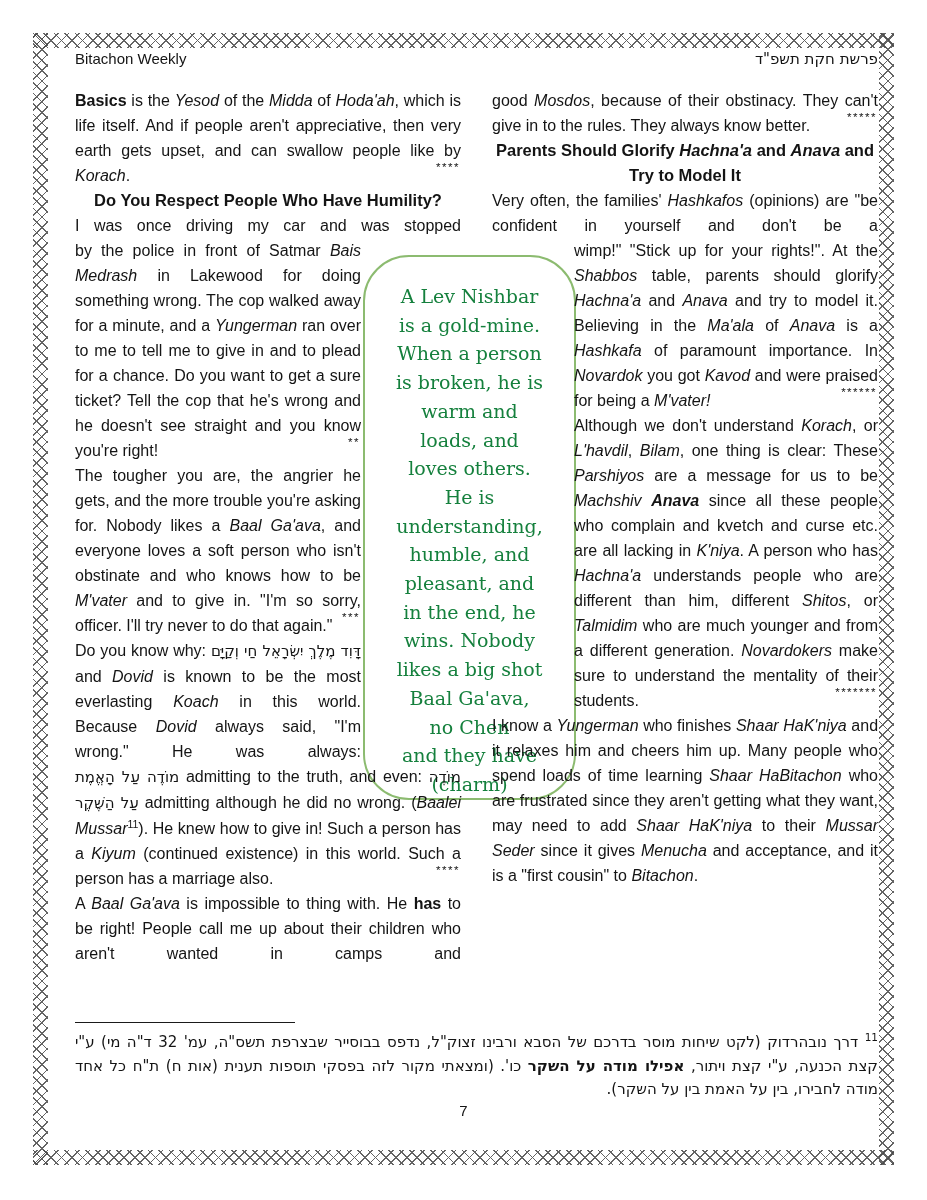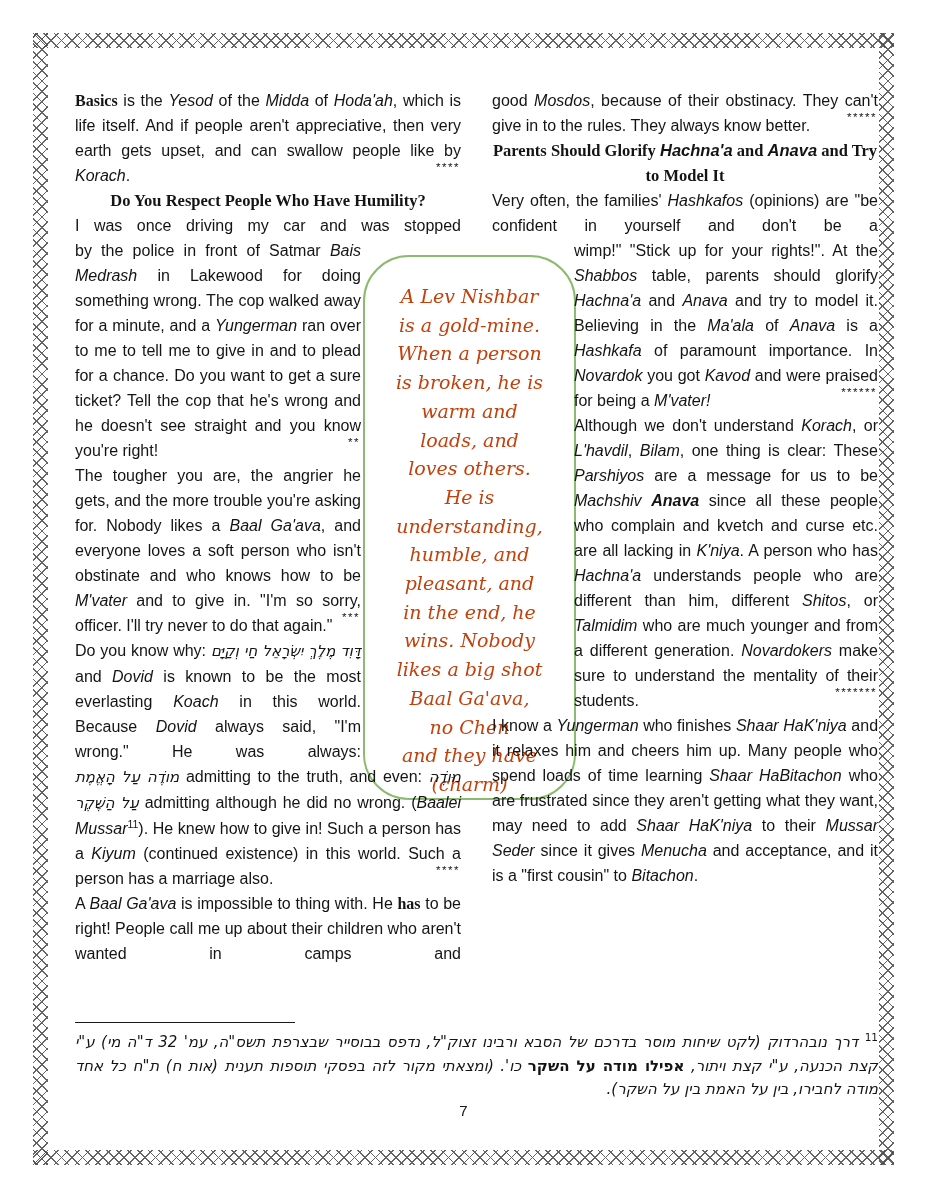--- a/index.html
+++ b/index.html
@@ -29,54 +29,58 @@
   .col-right{left:492px;width:386px;}
 
   .para{position:relative;text-align:justify;font-size:16px;line-height:25px;margin:0;}
   .heading{text-align:center;font-weight:bold;font-size:16.5px;}
   .col-left .narrow{width:286px;}
   .col-right .narrow{width:304px;margin-left:82px;}
   .force-just{text-align-last:justify;}
 
   .r-n{}
   .r-i{font-style:italic;margin-top:47px;}
-  .r-b{font-weight:bold;font-family:Liberation Serif, serif;}
+  .r-b{font-weight:bold;}
   .r-bi{font-weight:bold;font-style:italic;}
   .r-sup{vertical-align:super;font-size:10.5px;line-height:0;}
-  .r-he{font-family:"DejaVu Sans",sans-serif;font-size:15px;font-style:italic;}
+  .r-he{font-family:"DejaVu Sans",sans-serif;font-size:15px;}
   .r-heb{font-family:"DejaVu Sans",sans-serif;font-size:15px;font-weight:bold;margin-top:46px;}
   .stars{position:absolute;right:1px;bottom:8px;font-size:11.5px;letter-spacing:1.5px;}
 
   .quote-box{
     position:absolute;left:363px;top:255px;width:213px;height:545px;z-index:1;
     border:2px solid var(--quote-border,#8cbb70);border-radius:46px;box-sizing:border-box;
     padding-top:25px;text-align:center;background:transparent;
   }
   .qline{
-    font-family:"DejaVu Serif",serif;font-style:italic;
-    font-size:19px;line-height:28.7px;color:#c2410c;white-space:nowrap;
+    font-family:"DejaVu Serif",serif;
+    font-size:19px;line-height:28.7px;color:#15803d;white-space:nowrap;
   }
 
   .footnote-sep{position:absolute;left:75px;top:1022px;width:220px;border-top:1.6px solid #1a1a1a;z-index:2;}
   .footnote{position:absolute;left:75px;top:1031px;width:803px;direction:rtl;z-index:2;}
   .footnote .para{font-family:"DejaVu Sans",sans-serif;font-size:15px;line-height:23.5px;text-align:justify;}
   .footnote .r-n,.footnote .r-he{font-size:15px;}
 
   .page-num{position:absolute;left:0;top:1102px;width:927px;text-align:center;font-size:15px;z-index:2;}
 </style>
 </head>
 <body>
 
 <div class="page">
 
   <div class="mesh top"></div>
   <div class="mesh bottom"></div>
   <div class="mesh left"></div>
   <div class="mesh right"></div>
 
+  <div class="header">
+    <span class="hdr-left">Bitachon Weekly</span>
+    <span class="hdr-right">פרשת חקת תשפ"ד</span>
+  </div>
 
   <div class="col col-left">
       <div class="para"><span class="r-b">Basics</span><span class="r-n"> is the </span><span class="r-i">Yesod</span><span class="r-n"> of the </span><span class="r-i">Midda</span><span class="r-n"> of </span><span class="r-i">Hoda'ah</span><span class="r-n">, which is life itself. And if people aren't appreciative, then very earth gets upset, and can swallow people like by </span><span class="r-i">Korach</span><span class="r-n">.</span><span class="stars">****</span></div>
       <div class="para heading"><span class="r-b">Do You Respect People Who Have Humility?</span></div>
       <div class="para force-just"><span class="r-n">I was once driving my car and was stopped</span></div>
       <div class="para narrow"><span class="r-n">by the police in front of Satmar </span><span class="r-i">Bais Medrash</span><span class="r-n"> in Lakewood for doing something wrong. The cop walked away for a minute, and a </span><span class="r-i">Yungerman</span><span class="r-n"> ran over to me to tell me to give in and to plead for a chance. Do you want to get a sure ticket? Tell the cop that he's wrong and he doesn't see straight and you know you're right!</span><span class="stars">**</span></div>
       <div class="para narrow"><span class="r-n">The tougher you are, the angrier he gets, and the more trouble you're asking for. Nobody likes a </span><span class="r-i">Baal Ga'ava</span><span class="r-n">, and everyone loves a soft person who isn't obstinate and who knows how to be </span><span class="r-i">M'vater</span><span class="r-n"> and to give in. "I'm so sorry, officer. I'll try never to do that again."</span><span class="stars">***</span></div>
       <div class="para narrow force-just"><span class="r-n">Do you know why: </span><span class="r-he">דָּוִד מֶלֶךְ יִשְׂרָאֵל חַי וְקַיָּם</span><span class="r-n"> and </span><span class="r-i">Dovid</span><span class="r-n"> is known to be the most everlasting </span><span class="r-i">Koach</span><span class="r-n"> in this world. Because </span><span class="r-i">Dovid</span><span class="r-n"> always said, "I'm wrong." He was always:</span></div>
       <div class="para"><span class="r-he">מוֹדֶה עַל הָאֱמֶת</span><span class="r-n"> admitting to the truth, and even: </span><span class="r-he">מוֹדֶה עַל הַשֶּׁקֶר</span><span class="r-n"> admitting although he did no wrong. (</span><span class="r-i">Baalei Mussar</span><span class="r-sup">11</span><span class="r-n">). He knew how to give in! Such a person has a </span><span class="r-i">Kiyum</span><span class="r-n"> (continued existence) in this world. Such a person has a marriage also.</span><span class="stars">****</span></div>
       <div class="para force-just"><span class="r-n">A </span><span class="r-i">Baal Ga'ava</span><span class="r-n"> is impossible to thing with. He </span><span class="r-b">has</span><span class="r-n"> to be right! People call me up about their children who aren't wanted in camps and</span></div>

